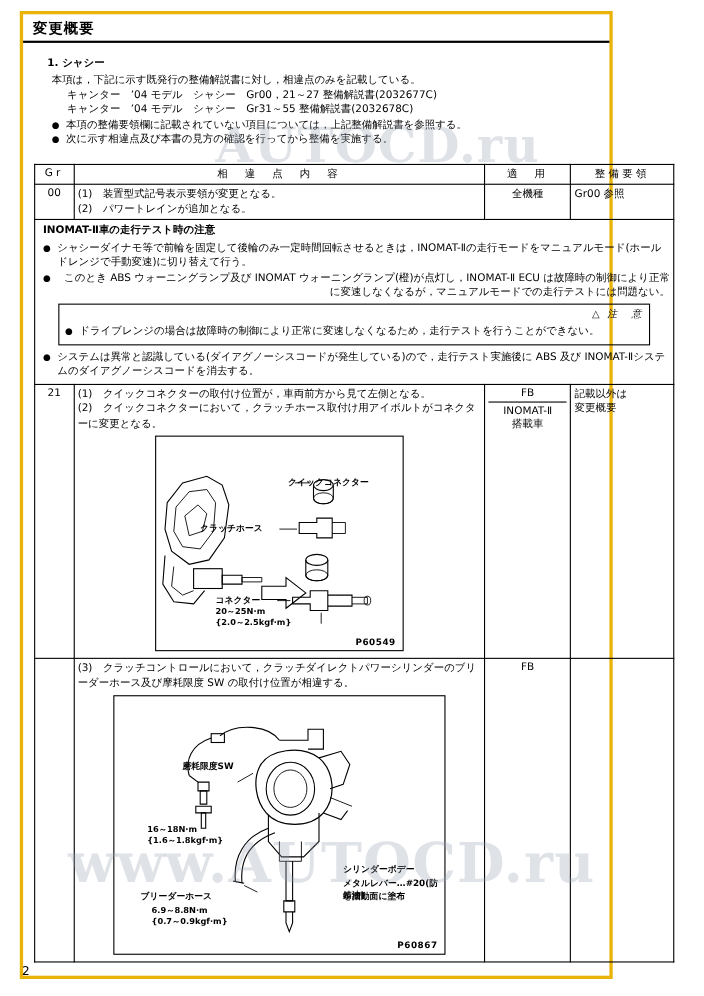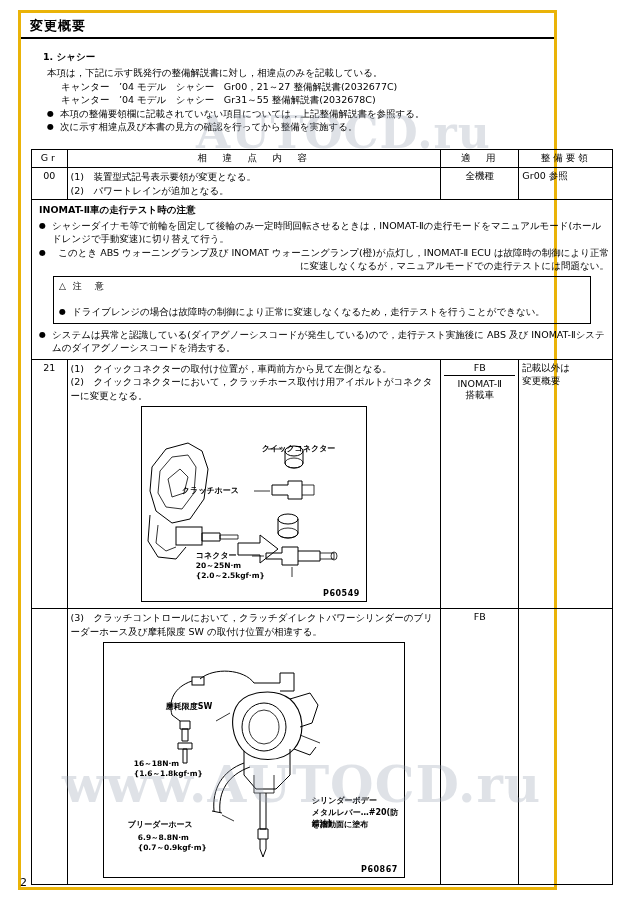--- a/index.html
+++ b/index.html
@@ -132,24 +132,25 @@
   .center { text-align: center !important; }
 
   .note-box {
     border: 1px solid #000;
     padding: 3px 5px 4px 5px;
     margin: 3px 18px 4px 18px;
     font-size: 9.5px;
     line-height: 13.5px;
   }
   .caution-head {
-    text-align: left;
+    text-align: right;
     font-size: 9px;
     letter-spacing: 2px;
-    margin-bottom: 12px;
+    margin-bottom: 2px;
+    font-style: italic;
   }
   .ln { line-height: 13.5px; }
 
   .fig-box {
     border: 1px solid #000;
     margin: 4px auto 4px auto;
     position: relative;
   }
   .fig1 { width: 224px; height: 194px; }
   .fig2 { width: 300px; height: 234px; }

